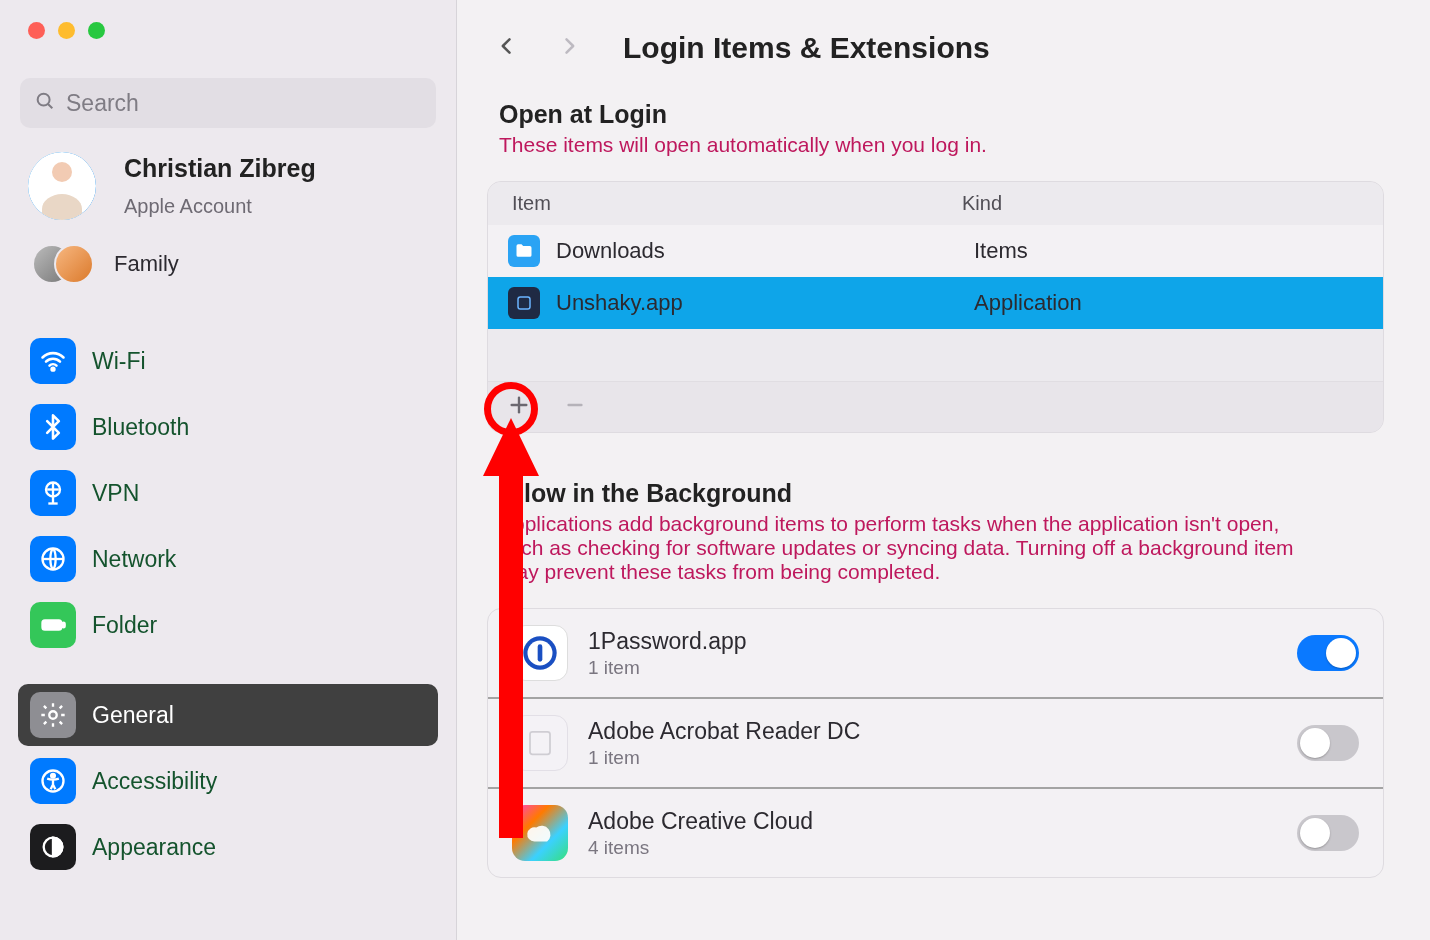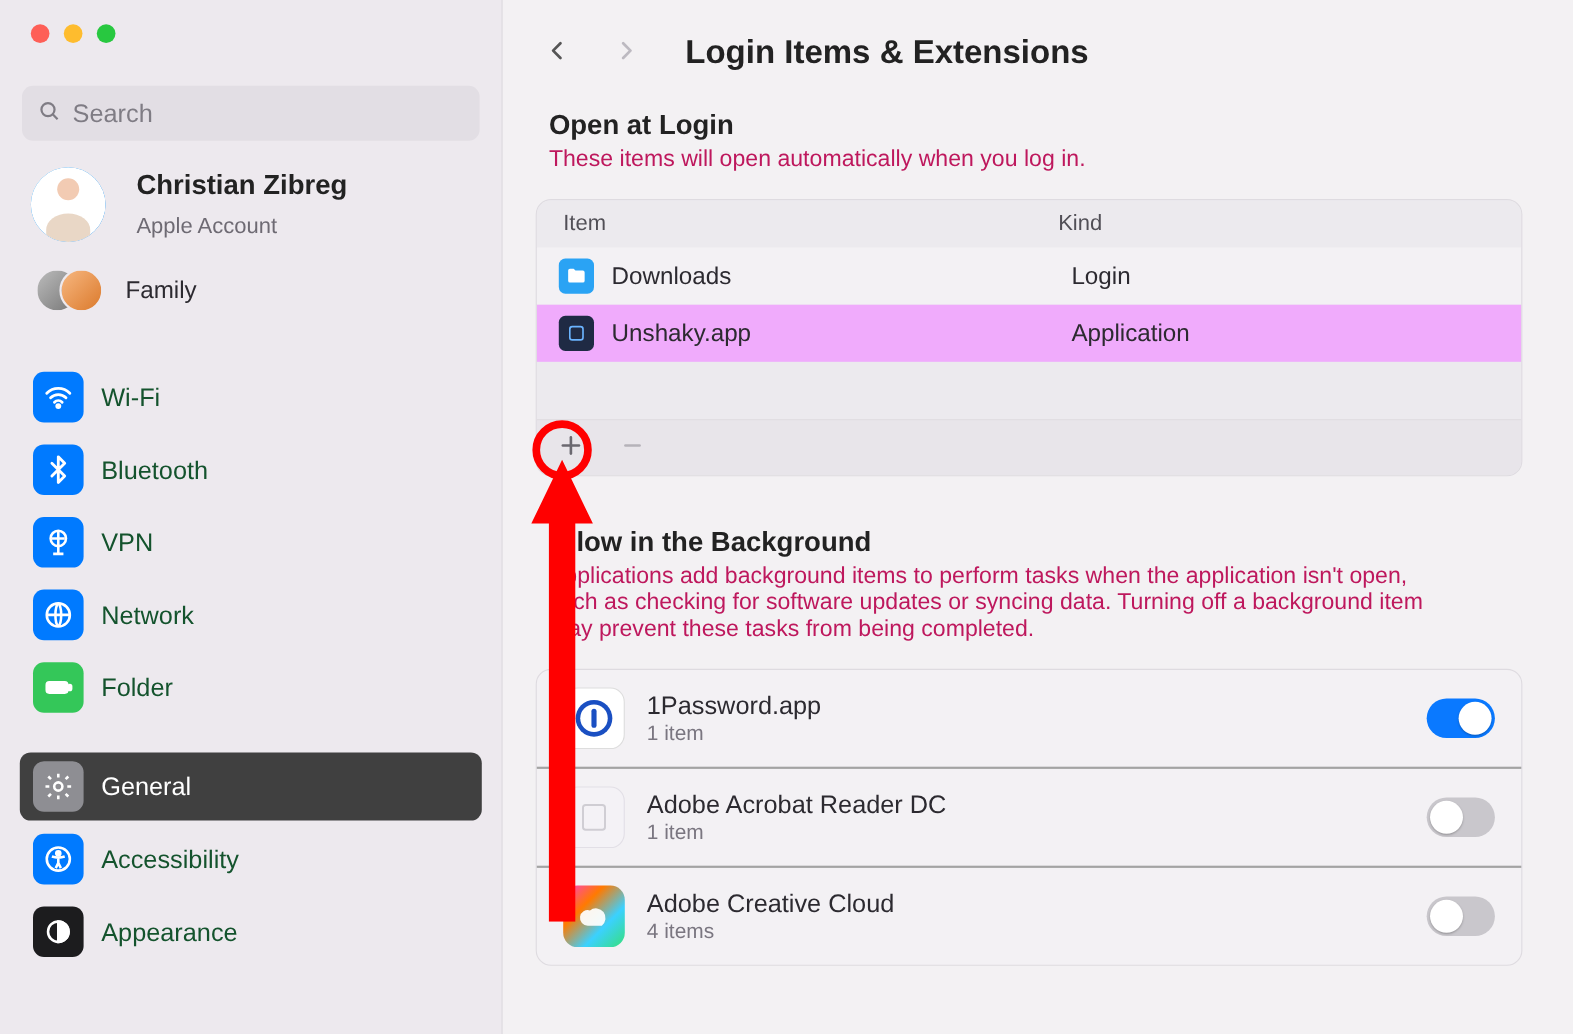--- a/index.html
+++ b/index.html
@@ -146,21 +146,21 @@
   display:flex; padding: 10px 24px; font-size: 20px; color:#514f56;
   background:#eceaee;
 }
 .col-item { flex: 0 0 450px; }
 .col-kind { flex:1; }
 .table-row {
   display:flex; align-items:center; gap:16px;
   padding: 10px 20px; font-size: 22px; color:#2c2a30;
   background:#f3f1f4;
 }
-.table-row.alt { background:#f0abfc; }
+.table-row.alt { background:#0ea5e9; }
 .row-icon {
   width: 32px; height: 32px; border-radius: 6px;
   display:flex; align-items:center; justify-content:center; flex:none;
 }
 .row-name { flex: 0 0 402px; }
 .row-kind { flex:1; }
 .table-tail {
   height: 52px; background:#eceaee;
 }
 .table-footer {
@@ -388,21 +388,21 @@
           <div class="col-item">Item</div>
           <div class="col-kind">Kind</div>
         </div>
         <div class="table-row">
           <div class="row-icon" style="background:#2aa3f4;">
             <svg viewBox="0 0 24 24" width="20" height="20" fill="#fff">
                 <path d="M3 6a2 2 0 0 1 2-2h4l2 2h8a2 2 0 0 1 2 2v9a2 2 0 0 1-2 2H5a2 2 0 0 1-2-2V6z"></path>
               </svg>
           </div>
           <div class="row-name">Downloads</div>
-          <div class="row-kind">Login</div>
+          <div class="row-kind">Items</div>
         </div>
         <div class="table-row alt">
           <div class="row-icon" style="background:#1f2a44;">
             <svg viewBox="0 0 24 24" width="18" height="18" fill="none" stroke="#6bb4ff" stroke-width="2">
                 <rect x="4" y="4" width="16" height="16" rx="3"></rect>
               </svg>
           </div>
           <div class="row-name">Unshaky.app</div>
           <div class="row-kind">Application</div>
         </div>

